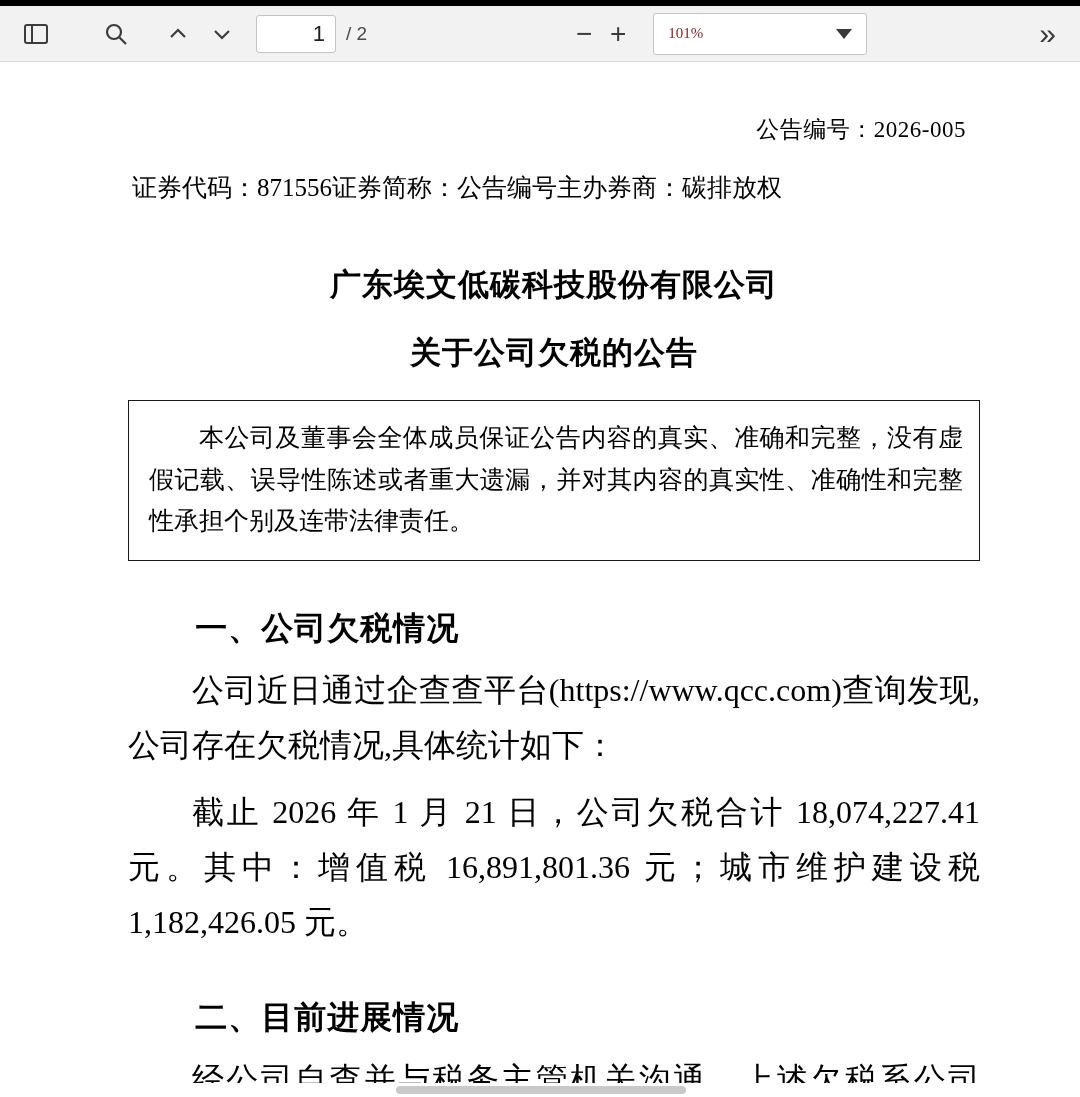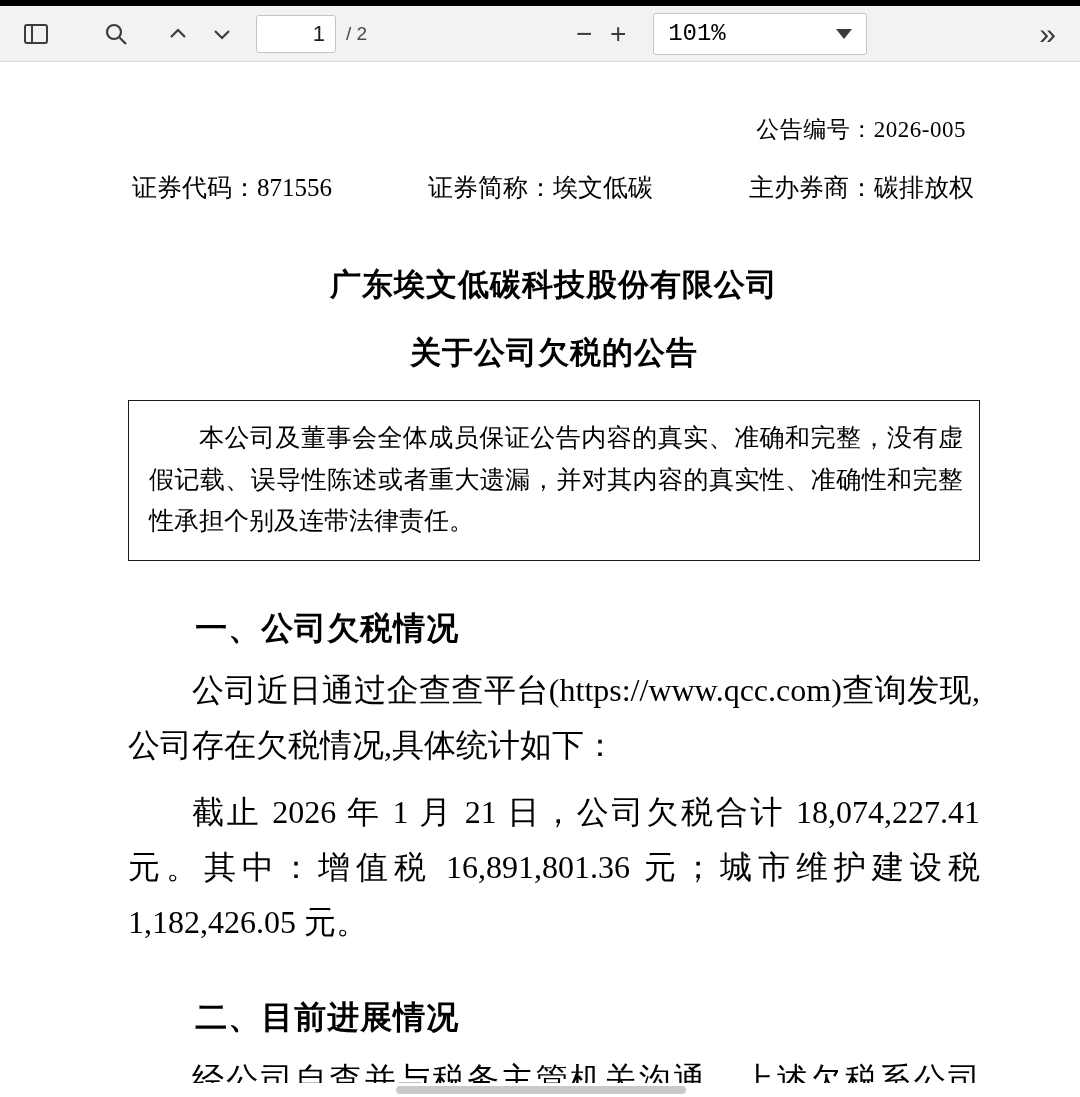--- a/index.html
+++ b/index.html
@@ -95,23 +95,23 @@
     border-radius: 3px;
     background: #ffffff;
     display: flex;
     align-items: center;
     justify-content: space-between;
     padding: 0 14px;
     box-sizing: border-box;
     cursor: pointer;
   }
   .zoom-select span.val {
-    font-family: Liberation Mono, monospace;
-    font-size: 24px;
-    color: #000000;
+    font-family: Liberation Serif, serif;
+    font-size: 15px;
+    color: #7f1d1d;
   }
   .chev {
     width: 0; height: 0;
     border-left: 8px solid transparent;
     border-right: 8px solid transparent;
     border-top: 10px solid #3a3a3a;
   }
 
   .tb-right {
     position: absolute;
@@ -145,21 +145,21 @@
   }
   .doc-no {
     text-align: right;
     font-size: 23px;
     letter-spacing: 0.5px;
     margin-top: 28px;
     margin-right: 14px;
   }
   .code-row {
     display: flex;
-    justify-content: space-between;
+    justify-content: flex-start;
     font-size: 25px;
     margin-top: 26px;
     padding: 0 6px 0 4px;
   }
   h1.title {
     text-align: center;
     font-size: 31px;
     font-weight: bold;
     margin: 60px 0 0 0;
     letter-spacing: 1px;
@@ -269,21 +269,21 @@
   </div>
 </div>
 
 <div class="page-area">
   <div class="doc">
 
     <div class="doc-no">公告编号：2026-005</div>
 
     <div class="code-row">
       <span>证券代码：871556</span>
-      <span>证券简称：埃文低碳</span>
+      <span>证券简称：公告编号</span>
       <span>主办券商：碳排放权</span>
     </div>
 
     <h1 class="title">广东埃文低碳科技股份有限公司</h1>
     <h2 class="subtitle">关于公司欠税的公告</h2>
 
     <div class="notice-box">
       <p>本公司及董事会全体成员保证公告内容的真实、准确和完整，没有虚假记载、误导性陈述或者重大遗漏，并对其内容的真实性、准确性和完整性承担个别及连带法律责任。</p>
     </div>
 

